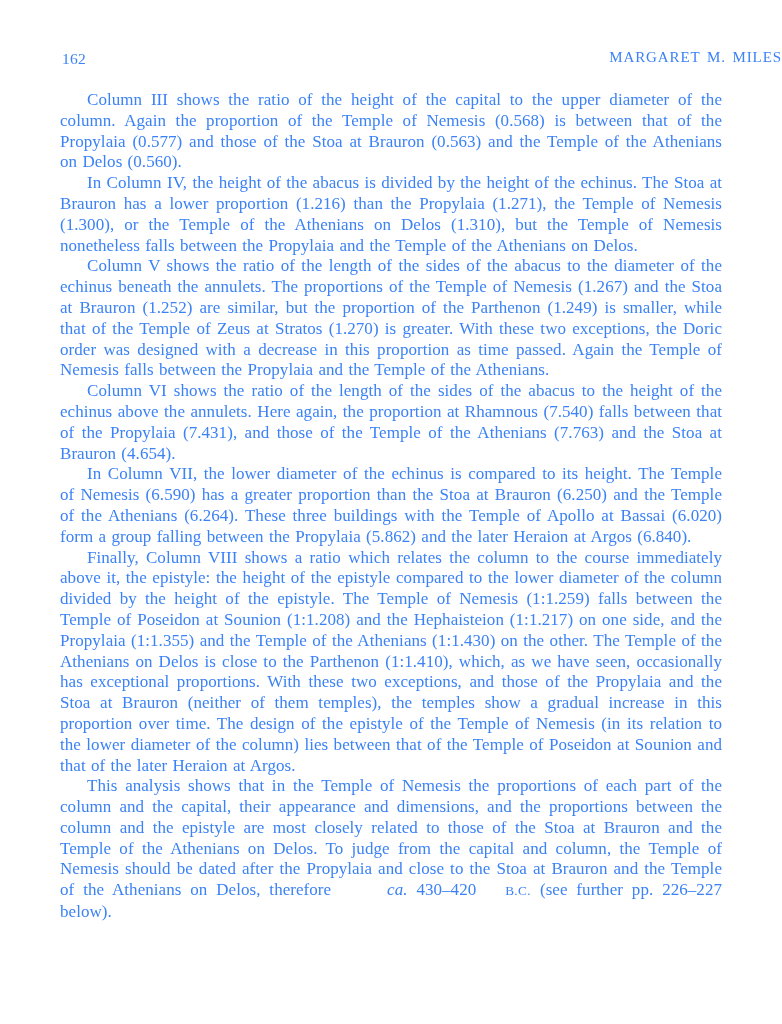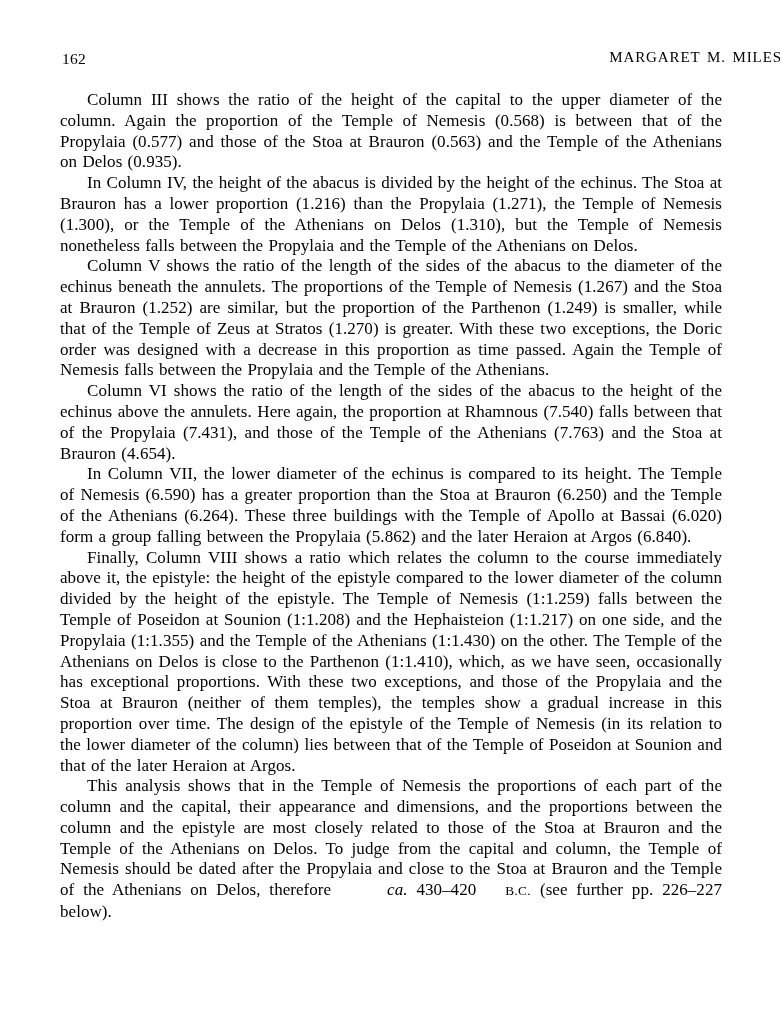--- a/index.html
+++ b/index.html
@@ -7,21 +7,21 @@
     padding: 0;
     background: #ffffff;
   }
   .page {
     position: relative;
     width: 782px;
     height: 1024px;
     background: #ffffff;
     overflow: hidden;
     font-family: "Liberation Serif", "DejaVu Serif", serif;
-    color: #000000;
+    color: #3b82f6;
   }
   .running-header {
     position: absolute;
     top: 49px;
     left: 0;
     width: 782px;
     height: 20px;
   }
   .page-number {
     position: absolute;
@@ -67,21 +67,21 @@
 <body>
 
 <div class="page">
 
   <div class="running-header">
     <span class="page-number">162</span>
     <span class="running-head">MARGARET M. MILES</span>
   </div>
 
   <div class="body-text">
-    <p>Column III shows the ratio of the height of the capital to the upper diameter of the column. Again the proportion of the Temple of Nemesis (0.568) is between that of the Propylaia (0.577) and those of the Stoa at Brauron (0.563) and the Temple of the Athenians on Delos (0.935).</p>
+    <p>Column III shows the ratio of the height of the capital to the upper diameter of the column. Again the proportion of the Temple of Nemesis (0.568) is between that of the Propylaia (0.577) and those of the Stoa at Brauron (0.563) and the Temple of the Athenians on Delos (0.560).</p>
     <p>In Column IV, the height of the abacus is divided by the height of the echinus. The Stoa at Brauron has a lower proportion (1.216) than the Propylaia (1.271), the Temple of Nemesis (1.300), or the Temple of the Athenians on Delos (1.310), but the Temple of Nemesis nonetheless falls between the Propylaia and the Temple of the Athenians on Delos.</p>
     <p>Column V shows the ratio of the length of the sides of the abacus to the diameter of the echinus beneath the annulets. The proportions of the Temple of Nemesis (1.267) and the Stoa at Brauron (1.252) are similar, but the proportion of the Parthenon (1.249) is smaller, while that of the Temple of Zeus at Stratos (1.270) is greater. With these two exceptions, the Doric order was designed with a decrease in this proportion as time passed. Again the Temple of Nemesis falls between the Propylaia and the Temple of the Athenians.</p>
     <p>Column VI shows the ratio of the length of the sides of the abacus to the height of the echinus above the annulets. Here again, the proportion at Rhamnous (7.540) falls between that of the Propylaia (7.431), and those of the Temple of the Athenians (7.763) and the Stoa at Brauron (4.654).</p>
     <p>In Column VII, the lower diameter of the echinus is compared to its height. The Temple of Nemesis (6.590) has a greater proportion than the Stoa at Brauron (6.250) and the Temple of the Athenians (6.264). These three buildings with the Temple of Apollo at Bassai (6.020) form a group falling between the Propylaia (5.862) and the later Heraion at Argos (6.840).</p>
     <p>Finally, Column VIII shows a ratio which relates the column to the course immediately above it, the epistyle: the height of the epistyle compared to the lower diameter of the column divided by the height of the epistyle. The Temple of Nemesis (1:1.259) falls between the Temple of Poseidon at Sounion (1:1.208) and the Hephaisteion (1:1.217) on one side, and the Propylaia (1:1.355) and the Temple of the Athenians (1:1.430) on the other. The Temple of the Athenians on Delos is close to the Parthenon (1:1.410), which, as we have seen, occasionally has exceptional proportions. With these two exceptions, and those of the Propylaia and the Stoa at Brauron (neither of them temples), the temples show a gradual increase in this proportion over time. The design of the epistyle of the Temple of Nemesis (in its relation to the lower diameter of the column) lies between that of the Temple of Poseidon at Sounion and that of the later Heraion at Argos.</p>
     <p><span>This analysis shows that in the Temple of Nemesis the proportions of each part of the column and the capital, their appearance and dimensions, and the proportions between the column and the epistyle are most closely related to those of the Stoa at Brauron and the Temple of the Athenians on Delos. To judge from the capital and column, the Temple of Nemesis should be dated after the Propylaia and close to the Stoa at Brauron and the Temple of the Athenians on Delos, therefore </span><span class="it">ca.</span><span> 430–420 </span><span class="sc">B.C.</span><span> (see further pp. 226–227 below).</span></p>
   </div>
 
 </div>
 

